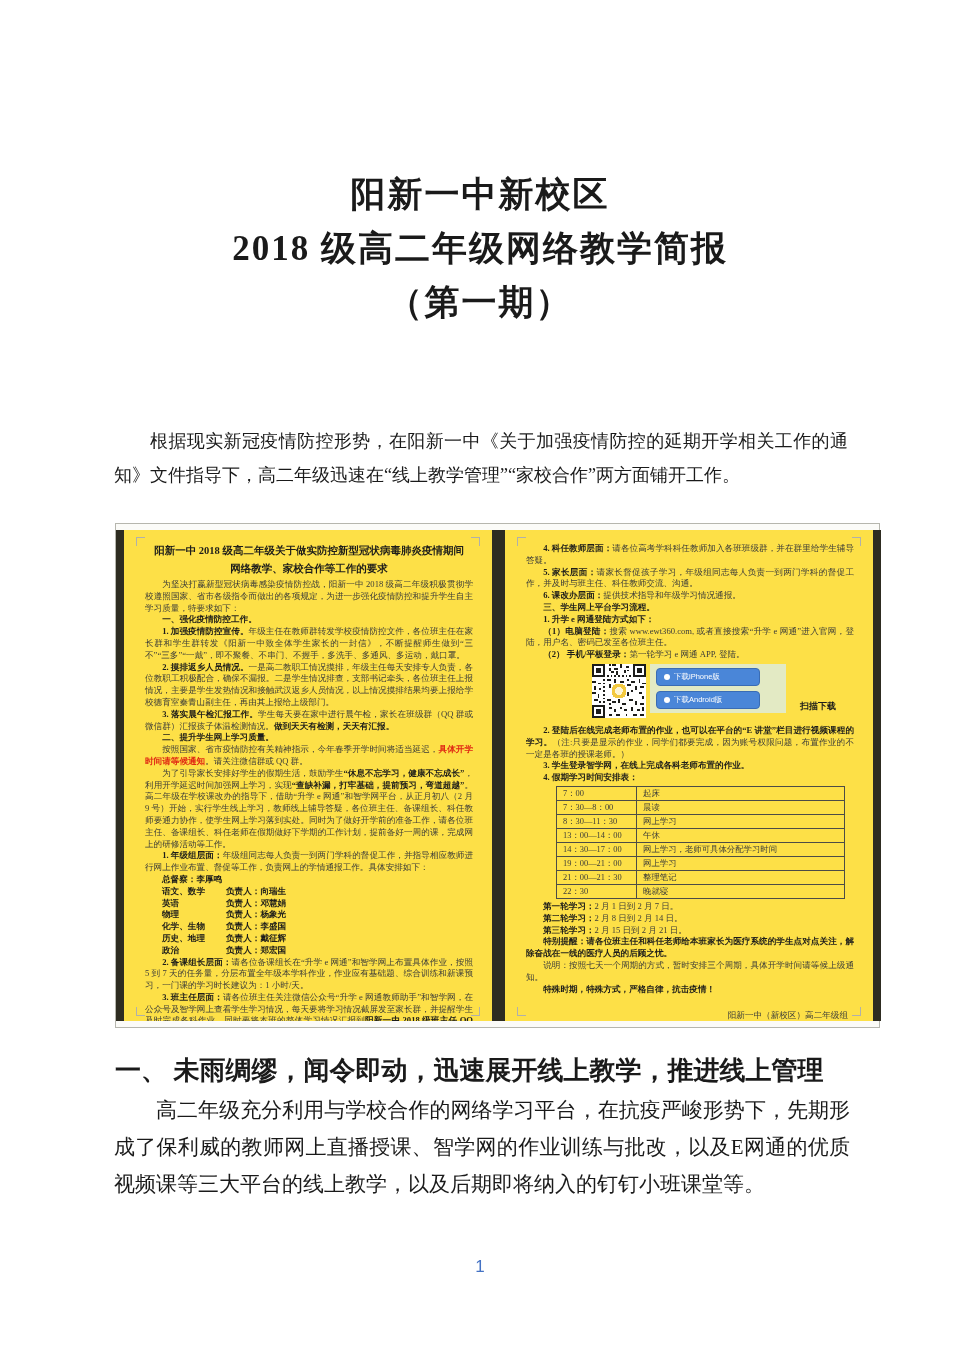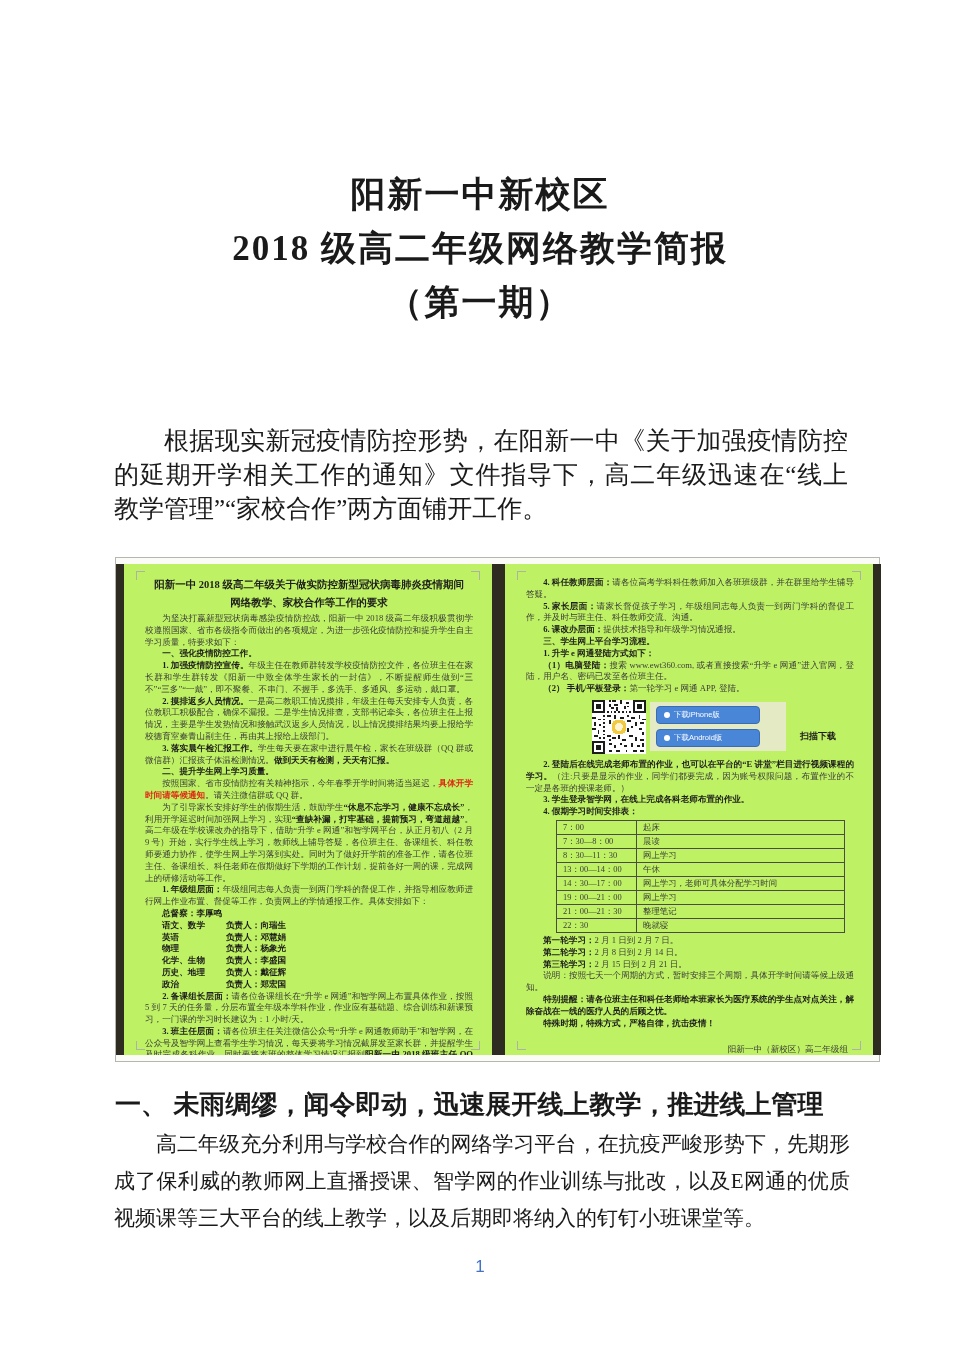--- a/index.html
+++ b/index.html
@@ -6,21 +6,21 @@
   html,body { background:#fff; }
   body {
     width:960px; height:1359px; position:relative;
     font-family:"Liberation Serif","DejaVu Serif",serif;
     color:#1a1a1a; overflow:hidden;
   }
   
   .title-block { padding-top:168px; text-align:center; }
   .doc-title { font-weight:bold; font-size:35px; line-height:54px; letter-spacing:2px; }
   .intro {
-    margin:94px 112px 0 114px; font-size:25px; line-height:34px;
+    margin:94px 112px 0 114px; font-size:18px; line-height:34px;
     text-indent:2em; text-align:justify;
   }
   .section-heading {
     margin:26px 80px 0 115px; font-size:26px; font-weight:bold; line-height:34px;
   }
   .section-body {
     margin:4px 110px 0 114px; font-size:21px; line-height:37px;
     text-indent:2em; text-align:justify;
   }
   .pageno {
@@ -30,21 +30,21 @@
   }
   
   .scan {
     margin:31px 0 0 115px; width:765px; height:505px;
     border:1px solid #b6b6ae; background:#fbfbf8;
     display:flex; align-items:center; padding:7px 0;
   }
   .band { background:#2e2c21; width:8px; height:491px; flex:0 0 auto; }
   .band.mid { width:13px; }
   .scan-page {
-    width:368px; height:491px; flex:0 0 auto; background:#bef264;
+    width:368px; height:491px; flex:0 0 auto; background:#fde047;
     position:relative; padding:13px 19px 0 21px; overflow:hidden;
   }
   .crop { position:absolute; width:9px; height:9px; }
   .crop.tl { top:7px; left:12px; border-top:1px solid #b0b0ab; border-left:1px solid #b0b0ab; }
   .crop.tr { top:7px; right:12px; border-top:1px solid #b0b0ab; border-right:1px solid #b0b0ab; }
   .crop.bl { bottom:5px; left:12px; border-bottom:1px solid #b0b0ab; border-left:1px solid #b0b0ab; }
   .crop.br { bottom:5px; right:12px; border-bottom:1px solid #b0b0ab; border-right:1px solid #b0b0ab; }
   .scan-title {
     font-size:10.5px; font-weight:bold; text-align:center; line-height:16px;
     color:#1d1d1a; margin-bottom:2px;
@@ -55,21 +55,21 @@
   }
   .sp.noind { text-indent:0; }
   .sp .b { font-weight:bold; color:#1d1d1a; }
   .sp .red { color:#e02713; font-weight:bold; }
   .leader-row {
     font-size:8.6px; line-height:11.8px; font-weight:bold; color:#1d1d1a;
     padding-left:17px;
   }
   .leader-row .subj { display:inline-block; width:64px; }
   
-  .qr-block { display:flex; align-items:center; margin:3px 0 3px 66px; height:58px; }
+  .qr-block { display:flex; align-items:flex-start; margin:3px 0 3px 66px; height:58px; }
   .qr-svg { width:54px; height:54px; flex:0 0 auto; }
   .btn-panel {
     background:#e3eac4; margin-left:4px; padding:4px 26px 4px 6px;
     display:flex; flex-direction:column; gap:5px;
   }
   .dl-btn {
     width:104px; height:18px; background:#4a86d8; border:1px solid #3a6cb4;
     border-radius:4px; color:#fff; font-size:7.5px; line-height:16px;
     display:flex; align-items:center; gap:4px; padding:0 7px;
     font-family:"Liberation Sans",sans-serif;
@@ -296,22 +296,22 @@
           <tr>
               <td class="time">22：30</td>
               <td class="act">晚就寝</td>
             </tr>
         </tbody>
       </table>
 
       <p class="sp noind" style="padding-left:17px"><span class="b">第一轮学习：</span><span>2 月 1 日到 2 月 7 日。</span></p>
       <p class="sp noind" style="padding-left:17px"><span class="b">第二轮学习：</span><span>2 月 8 日到 2 月 14 日。</span></p>
       <p class="sp noind" style="padding-left:17px"><span class="b">第三轮学习：</span><span>2 月 15 日到 2 月 21 日。</span></p>
+      <p class="sp"><span class="b">特别提醒：请各位班主任和科任老师给本班家长为医疗系统的学生点对点关注，解除奋战在一线的医疗人员的后顾之忧。</span></p>
       <p class="sp"><span>说明：按照七天一个周期的方式，暂时安排三个周期，具体开学时间请等候上级通知。</span></p>
-      <p class="sp"><span class="b">特别提醒：请各位班主任和科任老师给本班家长为医疗系统的学生点对点关注，解除奋战在一线的医疗人员的后顾之忧。</span></p>
       <p class="sp"><span class="b">特殊时期，特殊方式，严格自律，抗击疫情！</span></p>
 
       <div class="sig-block">
         <p class="sp">阳新一中（新校区）高二年级组</p>
 
       </div>
     </section>
 
     <div class="band"></div>
   </figure>

